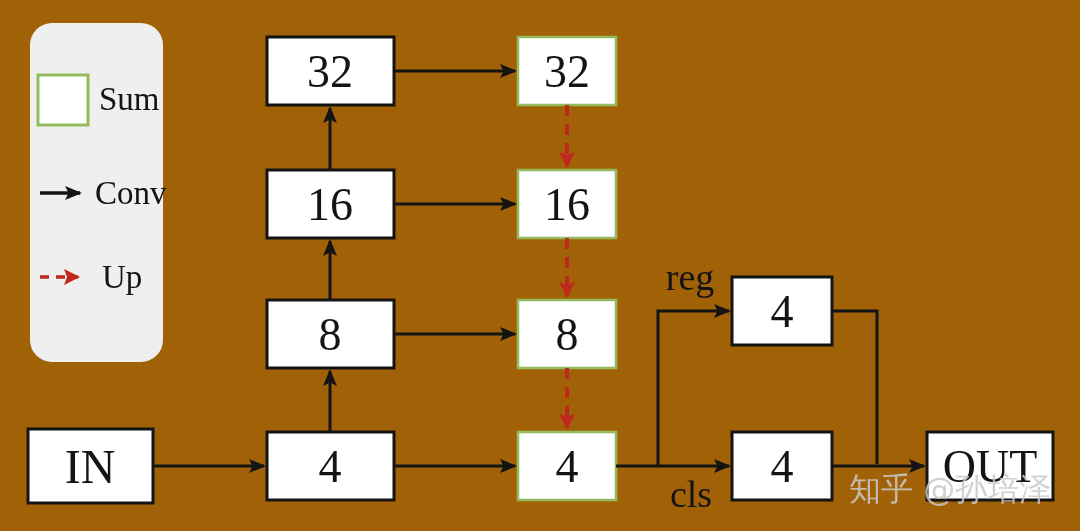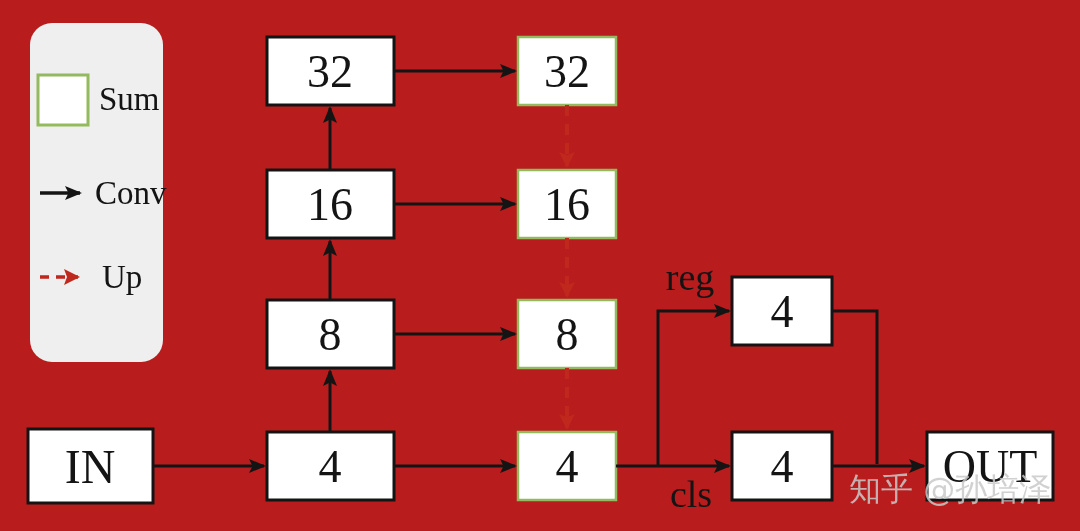--- a/index.html
+++ b/index.html
@@ -4,21 +4,21 @@
 <style>
   html, body {
     margin: 0;
     padding: 0;
     background: #ffffff;
   }
   .stage {
     width: 1080px;
     height: 531px;
     position: relative;
-    background: #b91c1c;
+    background: #a16207;
     overflow: hidden;
   }
   svg {
     display: block;
     font-family: "Liberation Serif", "DejaVu Serif", serif;
   }
   .node-label {
     font-size: 46px;
     fill: #141414;
   }

